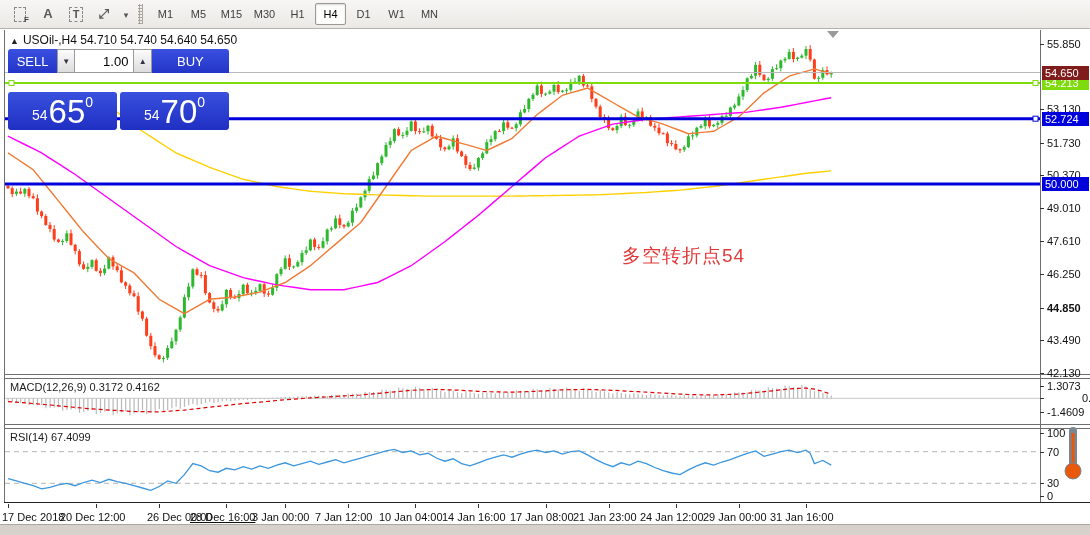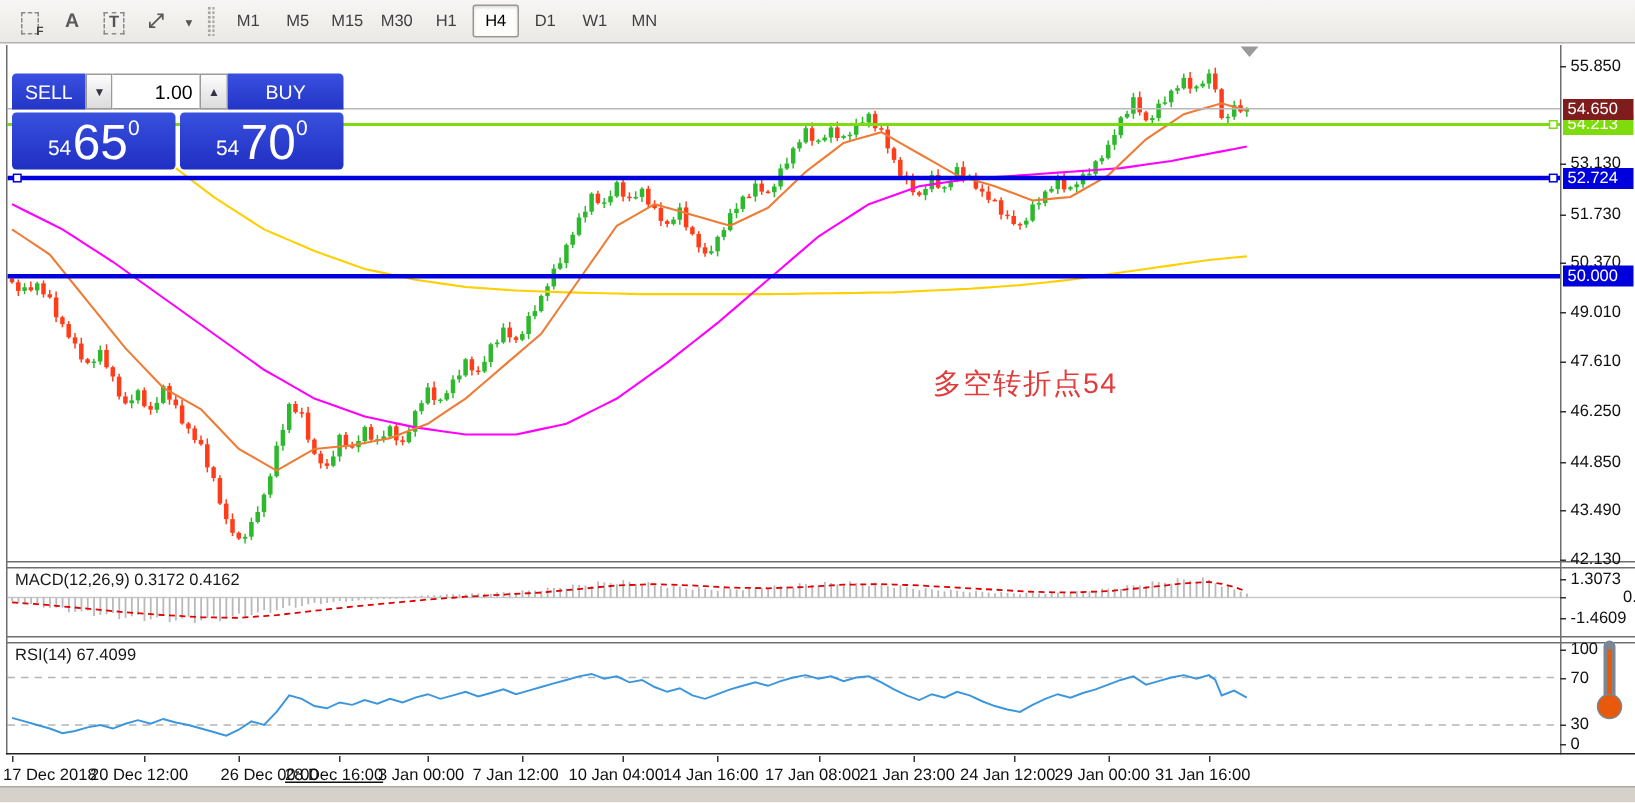--- a/index.html
+++ b/index.html
@@ -48,21 +48,21 @@
   .octrade { position:absolute; left:8px; top:49px; width:221px; z-index:40; font-family:"Liberation Sans",sans-serif; }
   .oct-row1 { display:flex; height:24px; }
   .oct-btn { background:linear-gradient(#3a50e0,#2335c6); color:#fff; font-size:13px;
     display:flex; align-items:center; justify-content:center; cursor:pointer; }
   .oct-sell { width:54px; border-radius:3px 0 0 0; }
   .oct-buy  { width:85px; border-radius:0 3px 0 0; }
   .oct-spin { width:20px; background:linear-gradient(#fcfcfc,#dcdcdc); border:1px solid #9a9a9a;
     color:#334; font-size:8px; display:flex; align-items:center; justify-content:center; cursor:pointer; }
   .oct-vol { width:58px; border:1px solid #9a9a9a; border-left:none; border-right:none;
     font-size:13px; text-align:right; padding-right:5px; color:#000; outline:none; }
-  .oct-row2 { display:flex; margin-top:2px; gap:3px; height:38px;justify-content:flex-end; }
+  .oct-row2 { display:flex; margin-top:19px; gap:3px; height:38px;justify-content:flex-end; }
   .oct-price { flex:1; background:linear-gradient(#3950de,#1f2fc2); border-radius:3px; color:#fff;
     display:flex; align-items:flex-end; justify-content:center; padding-bottom:2px; cursor:pointer; }
   .oct-price .pfx { font-size:14px; line-height:26px; margin-right:1px; }
   .oct-price .main { font-size:33px; line-height:33px; font-weight:400; }
   .oct-price .sup { font-size:14px; line-height:14px; align-self:flex-start; margin-top:3px; }
 
   
   .thermo { position:absolute; left:1060px; top:425px; width:26px; height:56px; z-index:40; }
 
   .bottom-strip { position:absolute; left:0; top:524px; width:1090px; height:11px;
@@ -701,20 +701,23 @@
     </svg>
 
   <div class="frame-line" style="left:4px; top:30px; width:1px; height:473px;"></div>
   <div class="frame-line" style="left:1040px; top:30px; width:1px; height:473px;"></div>
   <div class="frame-line" style="left:4px; top:374px; width:1086px; height:1px;"></div>
   <div class="frame-line" style="left:4px; top:378px; width:1086px; height:1px;"></div>
   <div class="frame-line" style="left:4px; top:424px; width:1086px; height:1px;"></div>
   <div class="frame-line" style="left:4px; top:428px; width:1086px; height:1px;"></div>
   <div class="frame-line" style="left:4px; top:502px; width:1086px; height:1px; background:#222;"></div>
 
+  <div class="chart-header">
+    <span class="tri">▲</span><span>USOil-,H4  54.710 54.740 54.640 54.650</span>
+  </div>
 
   <div class="pane-label" style="left:10px; top:381px;">MACD(12,26,9) 0.3172 0.4162</div>
   <div class="pane-label" style="left:10px; top:431px;">RSI(14) 67.4099</div>
 
   <div class="annotation" style="left: 622px; top: 243px; color: rgb(226, 59, 59);">多空转折点54</div>
 
   <div class="scroll-marker" style="left:827px; top:31px;"></div>
 
   <div class="octrade">
     <div class="oct-row1">
@@ -747,21 +750,21 @@
       <div class="axis-label" style="top: 137px;">51.730</div>
       <div class="axis-tick" style="top: 175px;"></div>
       <div class="axis-label" style="top: 169px;">50.370</div>
       <div class="axis-tick" style="top: 208px;"></div>
       <div class="axis-label" style="top: 202px;">49.010</div>
       <div class="axis-tick" style="top: 241px;"></div>
       <div class="axis-label" style="top: 235px;">47.610</div>
       <div class="axis-tick" style="top: 274px;"></div>
       <div class="axis-label" style="top: 268px;">46.250</div>
       <div class="axis-tick" style="top: 308px;"></div>
-      <div class="axis-label" style="top: 302px;">44.850</div>
+      <div class="axis-label" style="top: 302px; font-weight: bold;">44.850</div>
       <div class="axis-tick" style="top: 340px;"></div>
       <div class="axis-label" style="top: 334px;">43.490</div>
       <div class="axis-tick" style="top: 373px;"></div>
       <div class="axis-label" style="top: 367px;">42.130</div>
       <div class="axis-tick" style="top: 386px;"></div>
       <div class="axis-label" style="top: 380px;">1.3073</div>
       <div class="axis-tick" style="top: 398px;"></div>
       <div class="axis-label" style="top: 392px; padding-left: 35px;">0.00</div>
       <div class="axis-tick" style="top: 412px;"></div>
       <div class="axis-label" style="top: 406px;">-1.4609</div>

